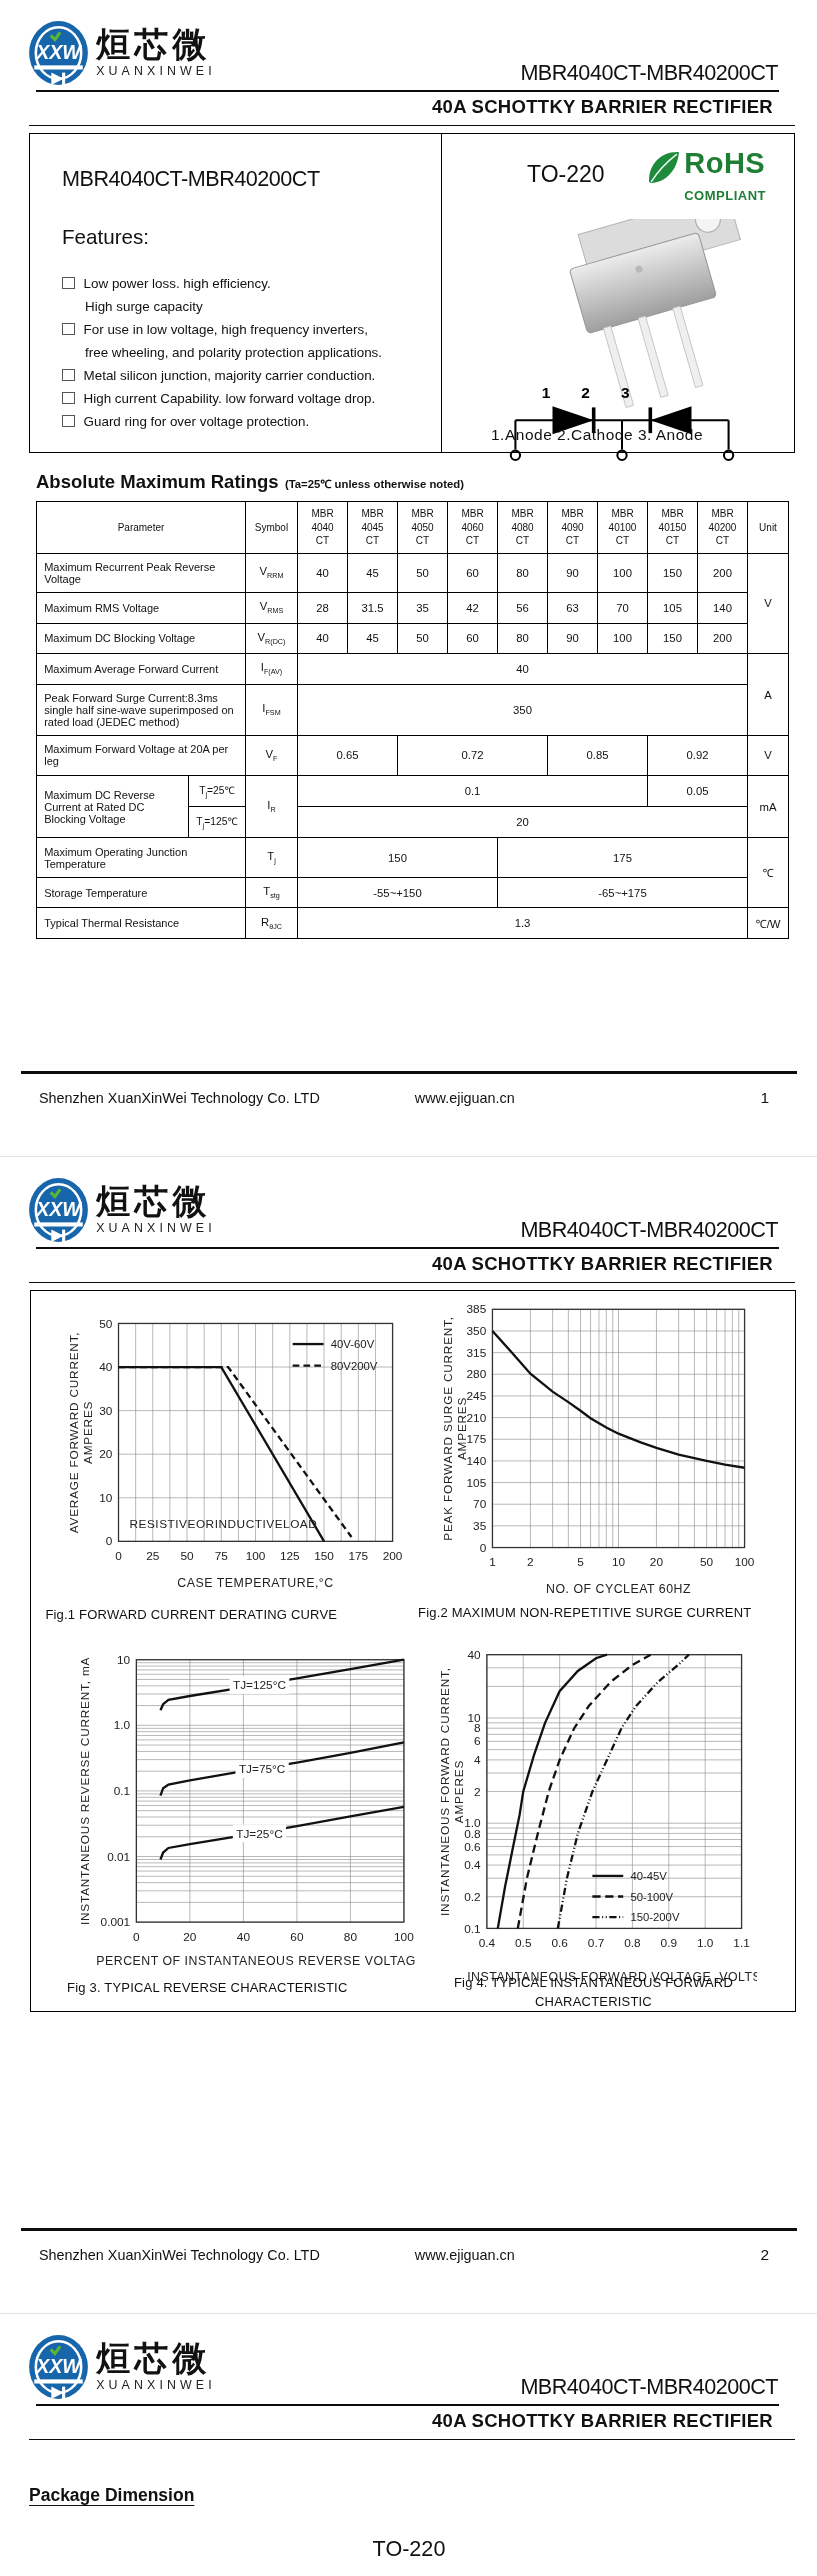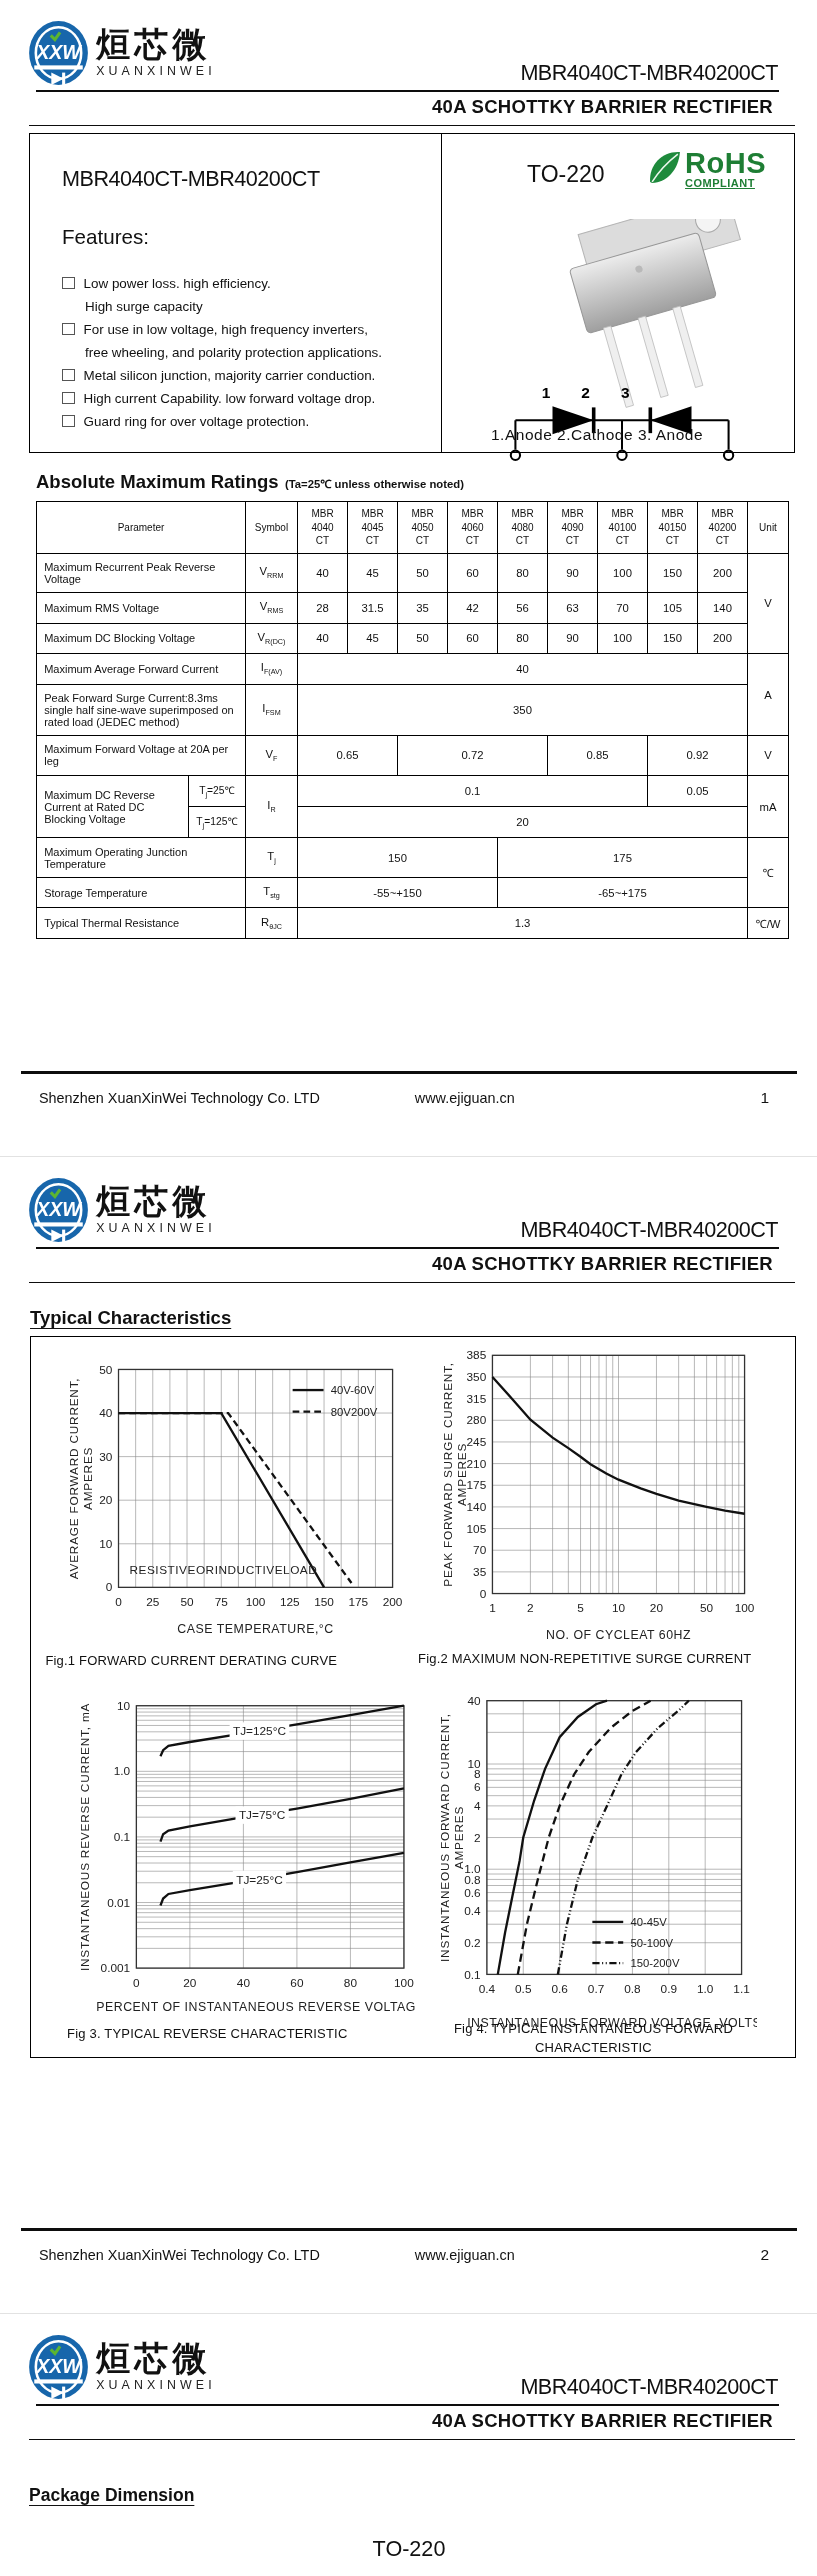--- a/index.html
+++ b/index.html
@@ -23,21 +23,21 @@
   .part-range{font-size:21.6px;letter-spacing:-0.5px;margin-bottom:33px;}
   .features-title{font-size:20.6px;margin-bottom:23px;}
   .feat-line{font-size:13.4px;line-height:23px;white-space:nowrap;}
   .feat-line.cont{padding-left:23px;}
   .chk{display:inline-block;width:10.8px;height:10.8px;border:1px solid #555;margin-right:8.8px;vertical-align:-1px;}
   .feat-right{flex:1;position:relative;}
   .to220-label{position:absolute;left:85px;top:27px;font-size:23px;}
   .rohs{position:absolute;right:28px;top:14.4px;display:flex;align-items:flex-start;}
   .rohs-text{margin-left:3.1px;color:#1e7e34;line-height:1;}
   .rohs-line1{font-size:29px;font-weight:bold;letter-spacing:0.5px;}
-  .rohs-line2{font-size:11px;font-weight:bold;letter-spacing:0.5px;margin-top:0;text-decoration:underline;}
+  .rohs-line2{font-size:13px;font-weight:bold;letter-spacing:0.5px;margin-top:11px;}
   .pkg3d{position:absolute;left:44px;top:85px;}
   .diode-sch{position:absolute;left:59px;top:268px;}
   .pin-legend{position:absolute;left:49px;bottom:8.2px;font-size:15.5px;letter-spacing:0.5px;}
 
   
   .ratings-head{margin:17.5px 0 0 36px;}
   .ratings-title{font-size:18.5px;font-weight:bold;display:inline;}
   .ratings-note{font-size:11.3px;font-weight:bold;display:inline;margin-left:4.1px;}
   table.ratings{border-collapse:collapse;table-layout:fixed;width:752px;margin:8.2px 0 0 36px;border:1.5px solid #000;}
   table.ratings th,table.ratings td{border:0.5px solid #000;border-top-width:1px;border-bottom-width:1px;
@@ -349,21 +349,20 @@
         <div class="brand-cn">烜芯微</div>
         <div class="brand-en">XUANXINWEI</div>
       </div>
     </div>
     <div class="doc-title">MBR4040CT-MBR40200CT</div>
   </div>
   <div class="rule1"></div>
   <div class="subtitle">40A SCHOTTKY BARRIER RECTIFIER</div>
   <div class="rule2"></div>
 
-  <div class="section-h">Typical Characteristics</div>
 
   <div class="charts-box">
     <div class="chartblk" style="left:36px;top:20.6px">
         <svg viewBox="0 0 660 545" width="340" height="281">
           <line x1="100" y1="22" x2="100" y2="445" stroke="#8c8c8c" stroke-width="1.2"></line>
           <line x1="133.25" y1="22" x2="133.25" y2="445" stroke="#8c8c8c" stroke-width="1.2"></line>
           <line x1="166.5" y1="22" x2="166.5" y2="445" stroke="#8c8c8c" stroke-width="1.2"></line>
           <line x1="199.75" y1="22" x2="199.75" y2="445" stroke="#8c8c8c" stroke-width="1.2"></line>
           <line x1="233" y1="22" x2="233" y2="445" stroke="#8c8c8c" stroke-width="1.2"></line>
           <line x1="266.25" y1="22" x2="266.25" y2="445" stroke="#8c8c8c" stroke-width="1.2"></line>

